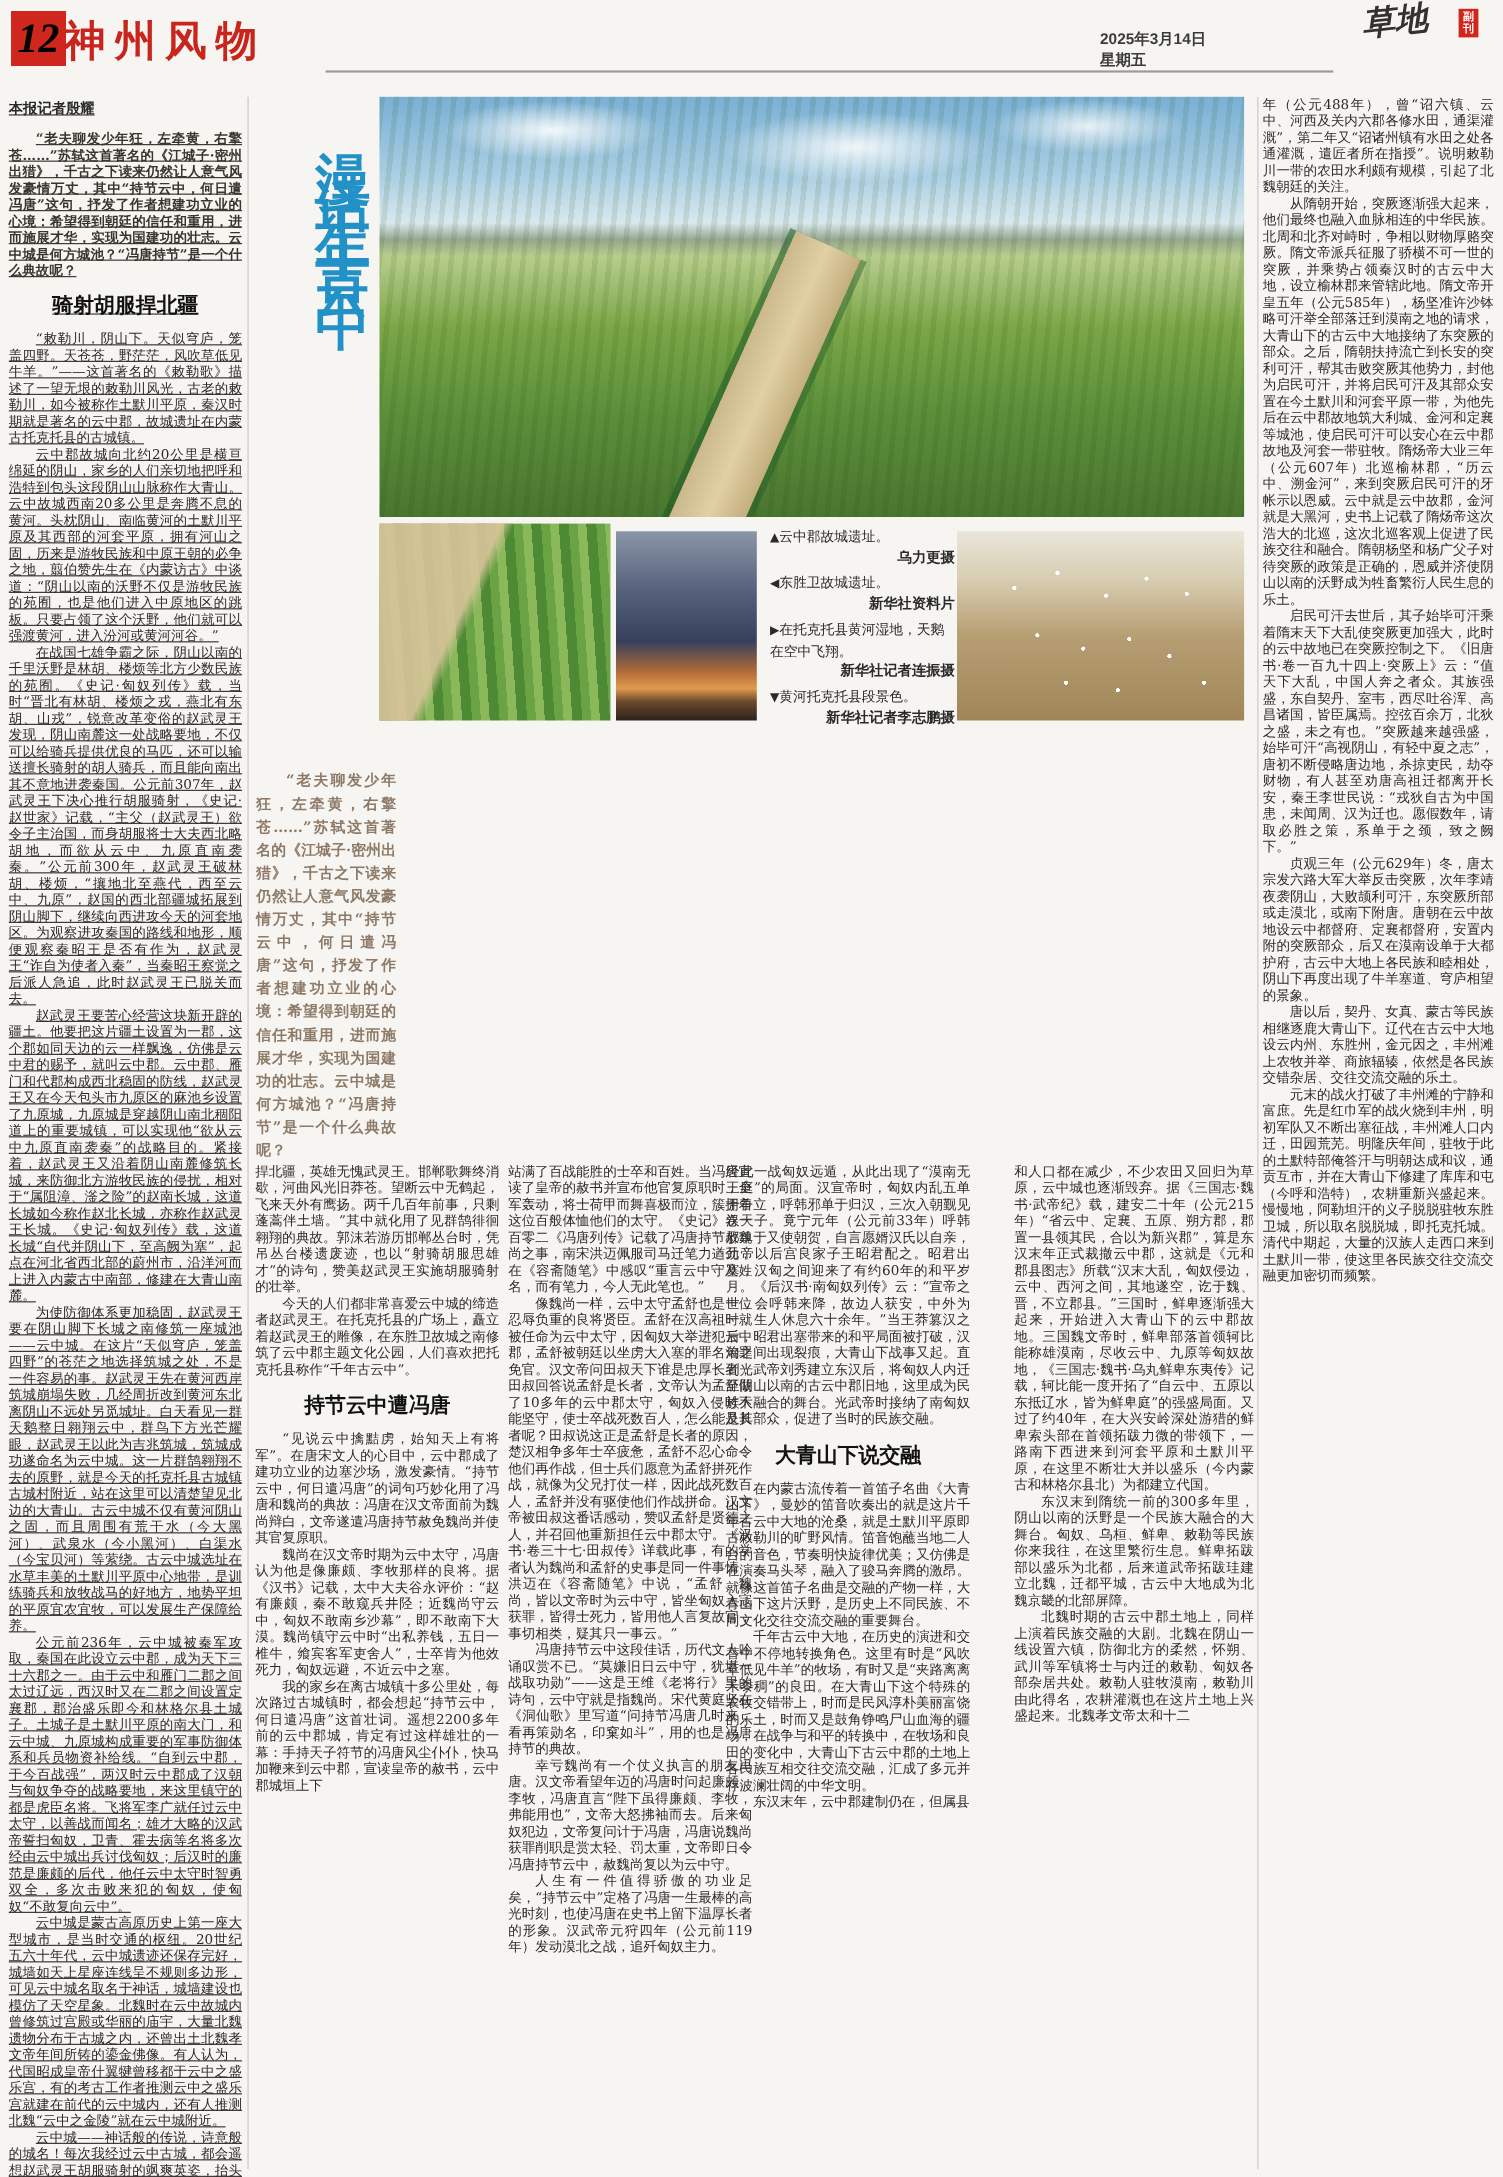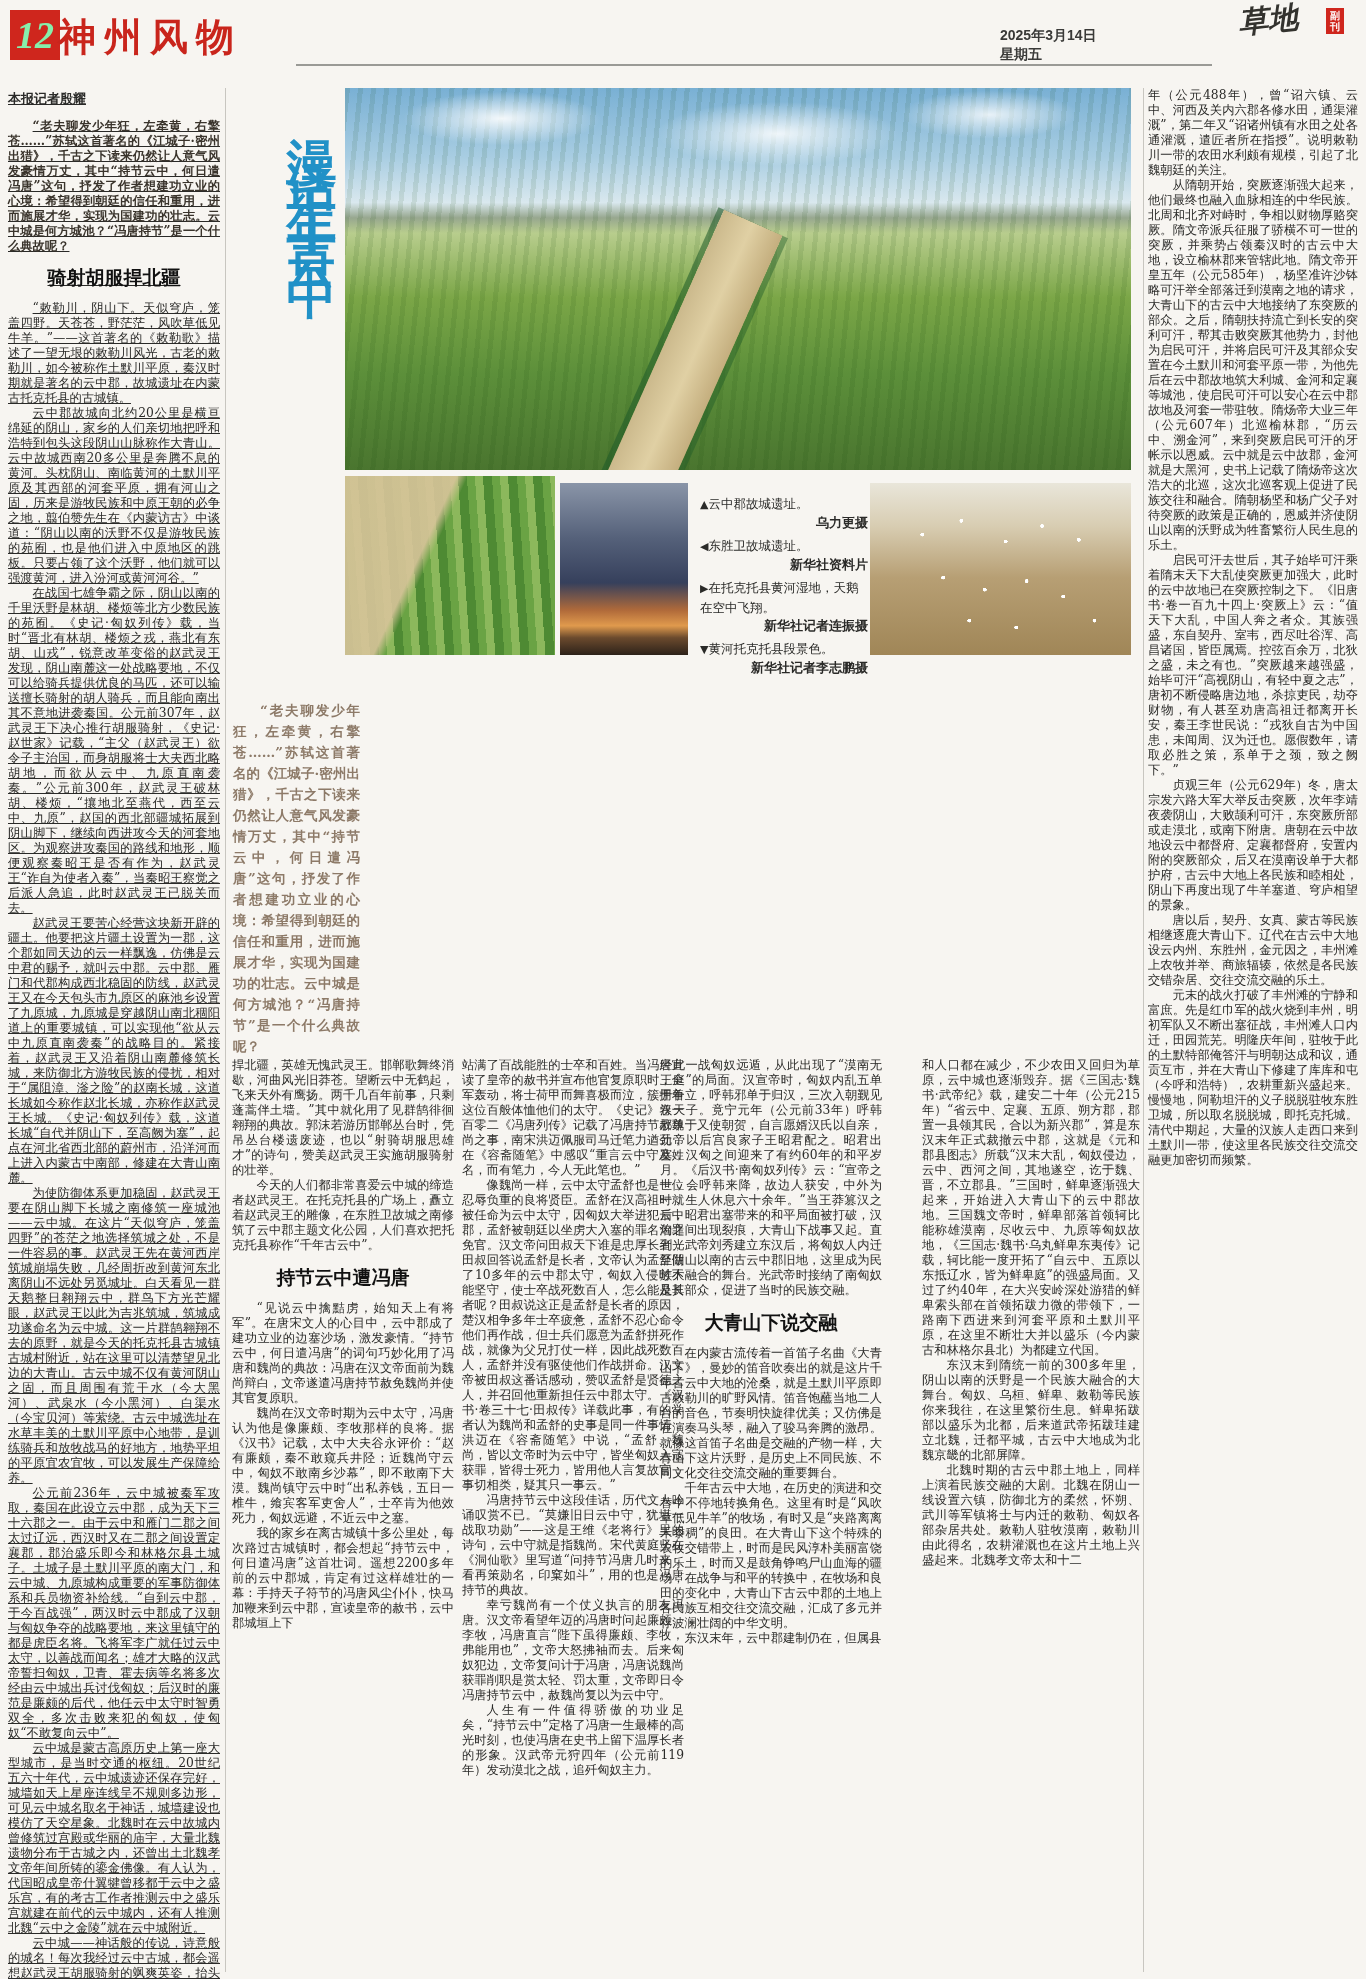--- a/index.html
+++ b/index.html
@@ -1,20 +1,20 @@
 <!DOCTYPE html>
 <html><head>
 <meta charset="utf-8">
 <style>
   html,body{margin:0;padding:0;}
   body{width:1366px;height:1979px;position:relative;background:#f7f5f1;
        font-family:"DejaVu Serif","Liberation Serif",serif;color:#2a2a28;}
   .abs{position:absolute;}
   
-  .pagenum{left:10px;top:10px;width:50px;height:50px;background:#cf261d;color:#86efac;
+  .pagenum{left:10px;top:10px;width:50px;height:50px;background:#cf261d;color:#000000;
            font:italic 700 38px "Liberation Serif",serif;text-align:center;line-height:50px;}
   .secttitle{left:58px;top:12px;font:700 38px "DejaVu Serif",serif;color:#c9251c;letter-spacing:8px;}
   .hrule{left:296px;top:64px;width:916px;height:2px;background:#9a9a96;}
   .dateblock{left:1000px;top:26px;width:210px;
              font:700 14px "Liberation Sans",sans-serif;color:#3a3a38;line-height:19px;}
   .masthead{left:1238px;top:6px;width:120px;height:58px;}
   .masthead .script{font:italic 700 30px "DejaVu Serif",serif;color:#33322e;transform:rotate(-6deg);display:inline-block;line-height:28px;}
   .masthead .badge{position:absolute;right:14px;top:2px;background:#cf261d;color:#fff;
                    font:700 10px "Liberation Sans",sans-serif;padding:2px 3px;line-height:11px;width:12px;text-align:center;}
   
@@ -67,21 +67,21 @@
       linear-gradient(180deg,#e9e6da 0%,#d8cdb2 25%,#b79f74 55%,#a08657 100%);}
   .ph-river{left:345px;top:690px;width:786px;height:352px;
     background:
       radial-gradient(ellipse 30% 22% at 12% 92%, #3d7340 0%, transparent 70%),
       radial-gradient(ellipse 34% 26% at 86% 84%, #2f6052 0%, transparent 74%),
       radial-gradient(ellipse 30% 30% at 74% 48%, #8fae62 0%, rgba(143,174,98,.5) 50%, transparent 72%),
       radial-gradient(ellipse 36% 30% at 42% 34%, #d2a96b 0%, transparent 70%),
       radial-gradient(ellipse 40% 34% at 14% 48%, #c9975０ 0%, #c89a55 40%, transparent 72%),
       linear-gradient(180deg,#dfe9ec 0%,#d8cda6 28%,#c9b080 58%,#87a060 100%);}
   
-  .captions{left:700px;top:478px;width:168px;height:184px;font-size:12.5px;line-height:19px;margin-top:16px;}
+  .captions{left:700px;top:478px;width:168px;height:184px;font-size:12.5px;line-height:19px;}
   .cap{margin-bottom:4px;}
   .cap .mk{font-size:11px;}
   .cap .credit{text-align:right;font:700 13px "Liberation Sans",sans-serif;}
   
   .colA{left:232px;top:1058px;width:222px;height:912px;}
   .colB{left:462px;top:1058px;width:222px;height:912px;}
   .colC{left:660px;top:1058px;width:222px;height:912px;}
   .colD{left:922px;top:1058px;width:218px;height:912px;}
   .colE{left:1148px;top:88px;width:210px;height:1884px;}
   .col1{left:8px;top:90px;width:212px;height:1882px;text-decoration:underline;}

